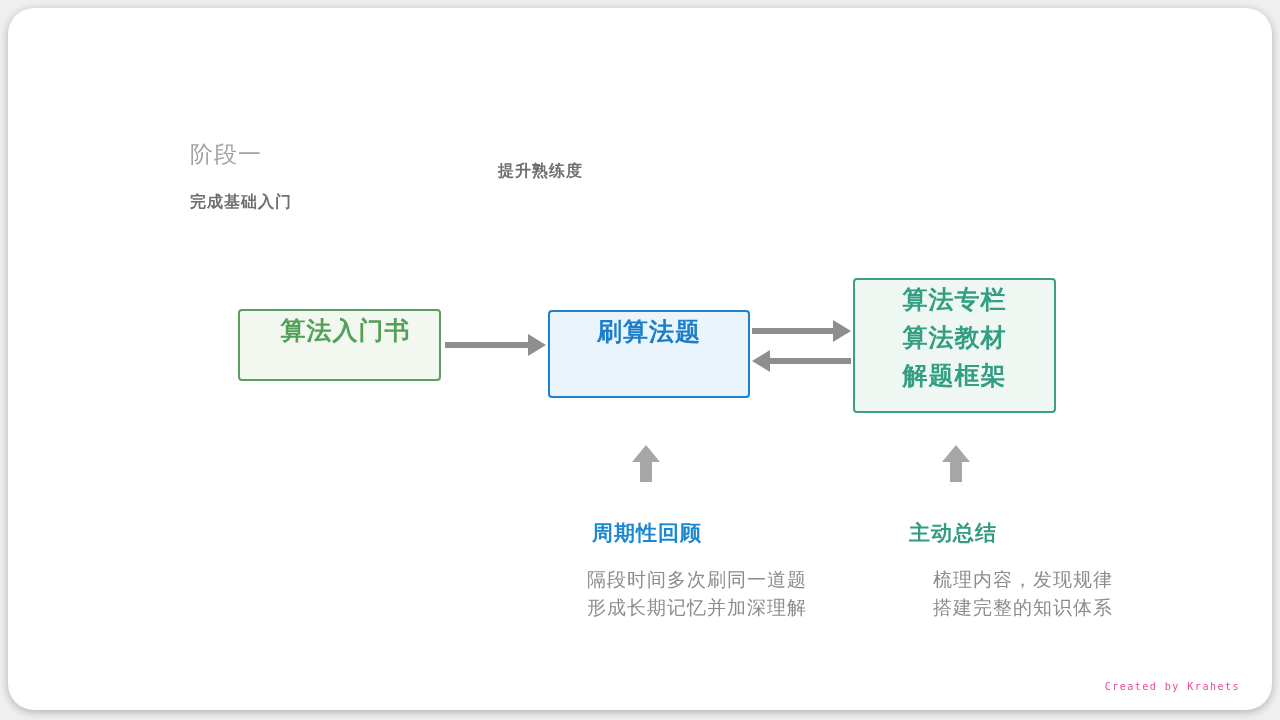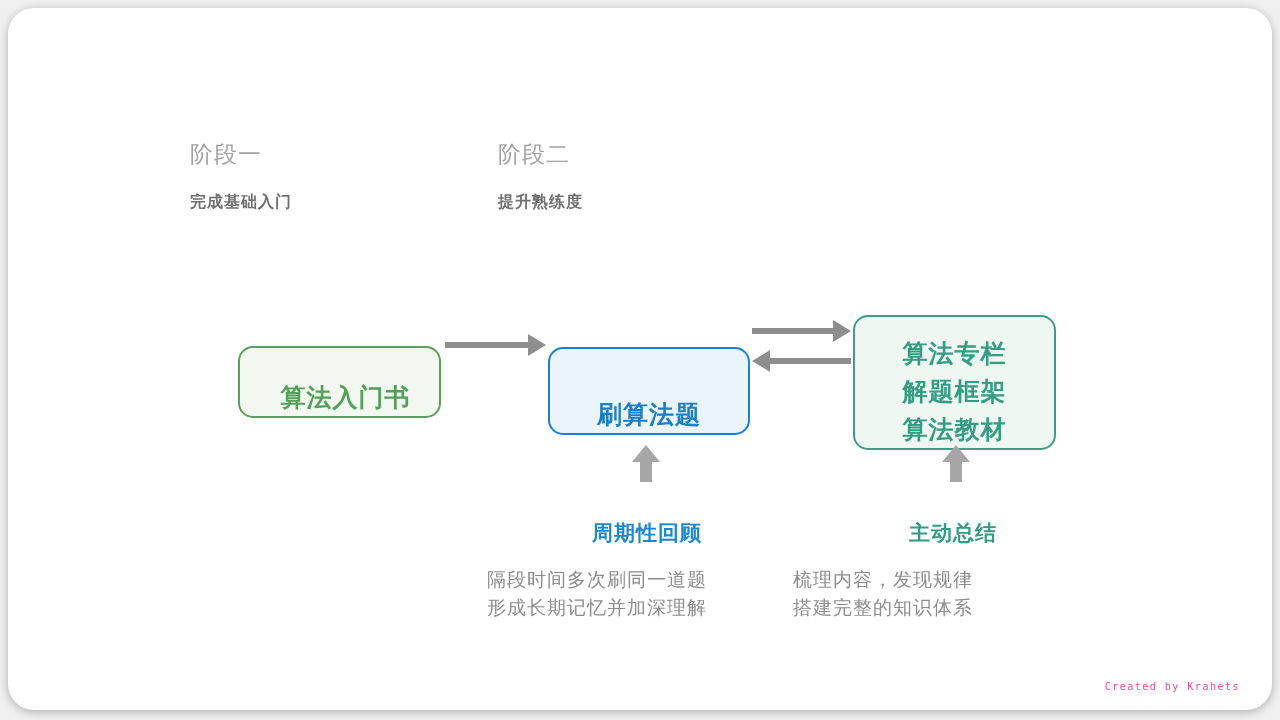--- a/index.html
+++ b/index.html
@@ -38,30 +38,29 @@
     color: #6f6f6f;
     letter-spacing: 1px;
   }
   .stage-1 { left: 182px; top: 131px; }
   .stage-2 { left: 490px; top: 131px; }
   .stage-3 { left: 795px; top: 131px; }
   
   .node {
     position: absolute;
     box-sizing: border-box;
-    border-radius: 15px;
+    border-radius: 4px;
     display: flex;
     flex-direction: column;
     align-items: center;
-    justify-content: flex-end;
+    justify-content: flex-start;
     font-size: 25px;
     font-weight: 700;
     letter-spacing: 1px;
     line-height: 38px;
-    margin-top: 37px;
   }
   .node-green  { left: 230px; top: 301px; width: 203px; height: 72px;
                  background: #f2f8f0; border: 2.5px solid #5b9e5e; color: #53a058; padding-left: 12px; }
   .node-blue   { left: 540px; top: 302px; width: 202px; height: 88px;
                  background: #eaf4fc; border: 2.5px solid #1c7fd0; color: #1b7ec9; }
   .node-teal   { left: 845px; top: 270px; width: 203px; height: 135px;
                  background: #eff7f3; border: 2.5px solid #3d9e86; color: #339e82; }
   
   .h-arrow { position: absolute; height: 24px; }
   .h-arrow .shaft {
@@ -95,21 +94,21 @@
   
   .annotation-title {
     position: absolute; width: 300px; text-align: center;
     font-size: 21px; font-weight: 700; letter-spacing: 1px;
   }
   .annotation-title.blue { color: #1c87d1; }
   .annotation-title.teal { color: #329c82; }
   .ann-title-1 { left: 489px; top: 511px; }
   .ann-title-2 { left: 795px; top: 511px; }
   .annotation-desc {
-    position: absolute; width: 320px; text-align: left;
+    position: absolute; width: 320px; text-align: right;
     font-size: 19px; line-height: 28px; color: #8c8c8c;
     letter-spacing: 1px;
   }
   .ann-desc-1 { left: 479px; top: 558px; }
   .ann-desc-2 { left: 785px; top: 558px; }
   
   .credit {
     position: absolute;
     right: 32px; bottom: 18px;
     font-family: "DejaVu Sans Mono", "Liberation Mono", monospace;
@@ -122,34 +121,33 @@
 <body>
 
 <div class="canvas">
   <div class="card">
 
     <div class="stage-header stage-1">
       <div class="stage-label">阶段一</div>
       <div class="stage-subtitle">完成基础入门</div>
     </div>
     <div class="stage-header stage-2">
-      <div class="stage-label">阶段二</div>
       <div class="stage-subtitle">提升熟练度</div>
     </div>
 
     <div class="node node-green">
       <span>算法入门书</span>
     </div>
     <div class="node node-blue">
       <span>刷算法题</span>
     </div>
     <div class="node node-teal">
       <span>算法专栏</span>
+      <span>算法教材</span>
       <span>解题框架</span>
-      <span>算法教材</span>
     </div>
 
     <div class="h-arrow to-right arrow-1">
       <div class="shaft"></div>
       <div class="head"></div>
     </div>
     <div class="h-arrow to-right arrow-2">
       <div class="shaft"></div>
       <div class="head"></div>
     </div>

